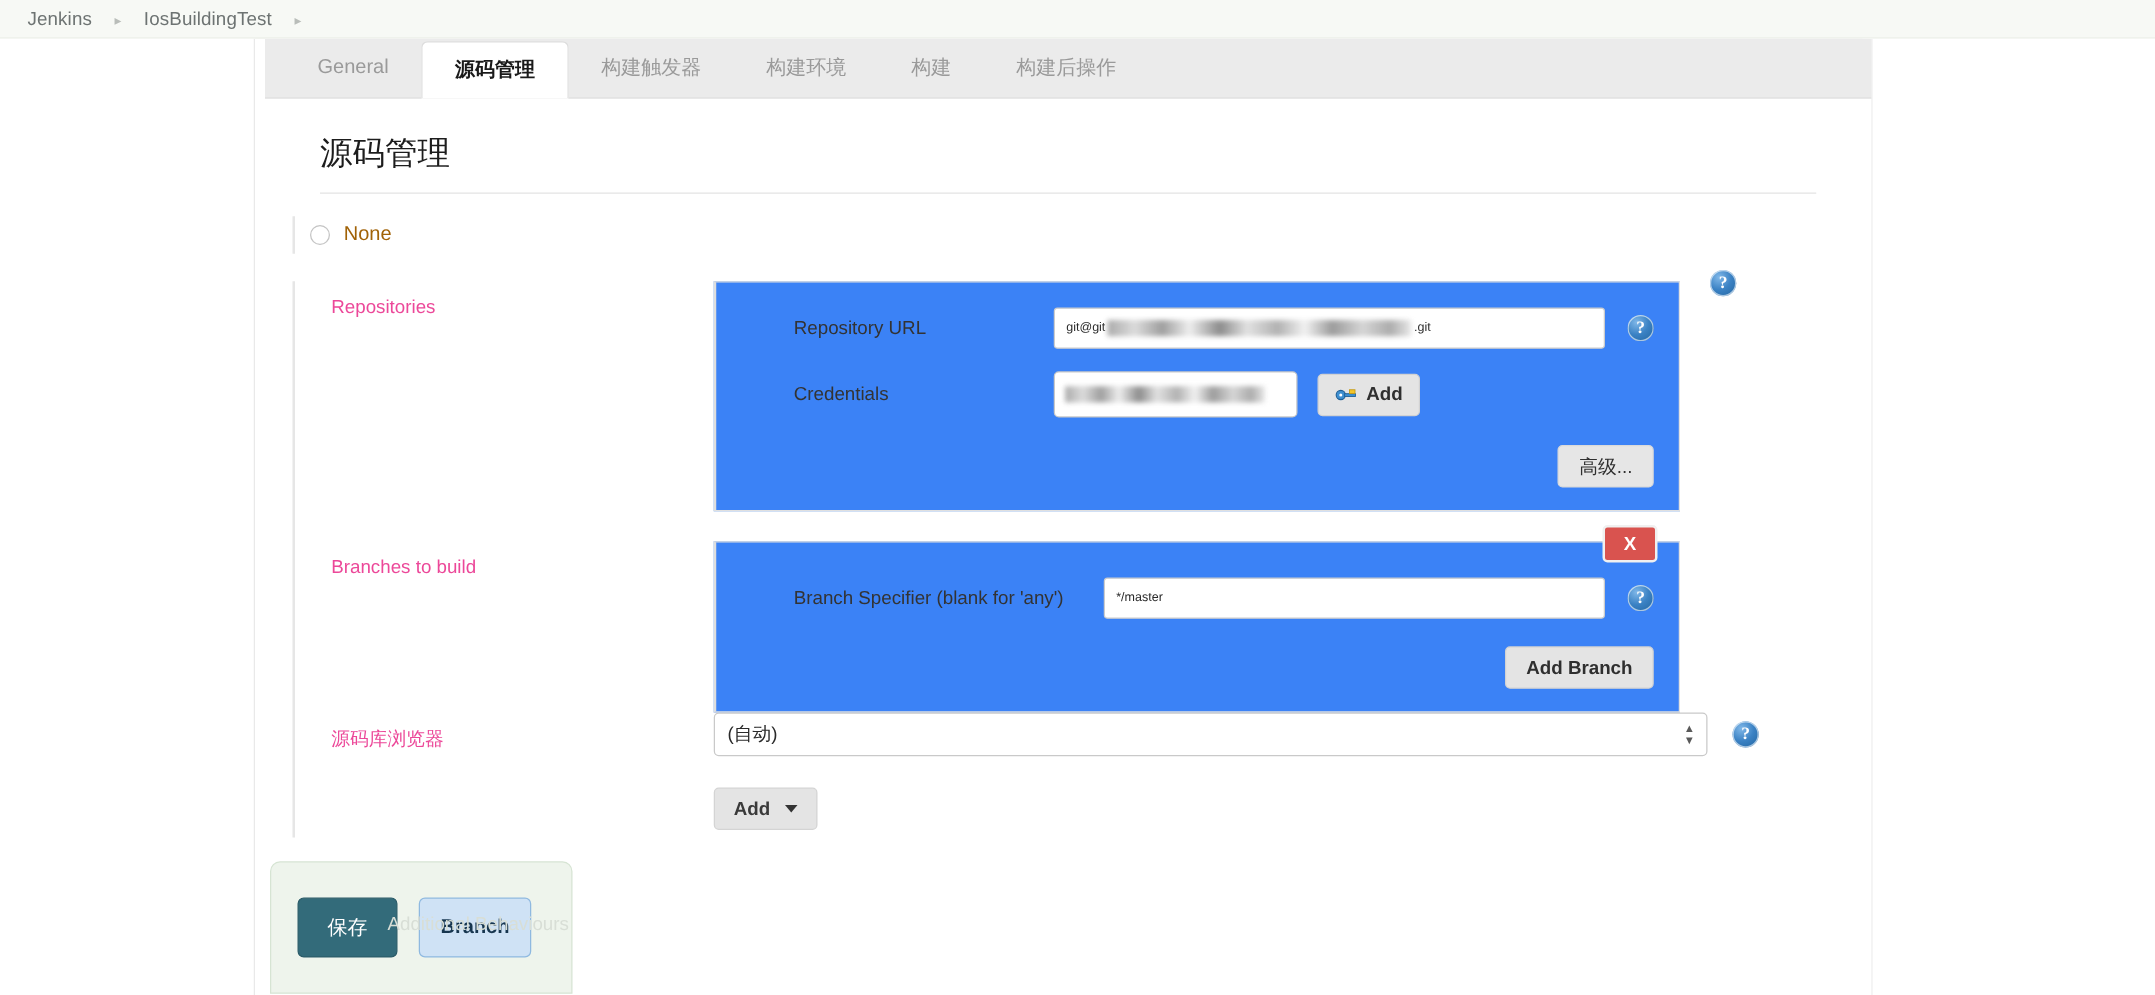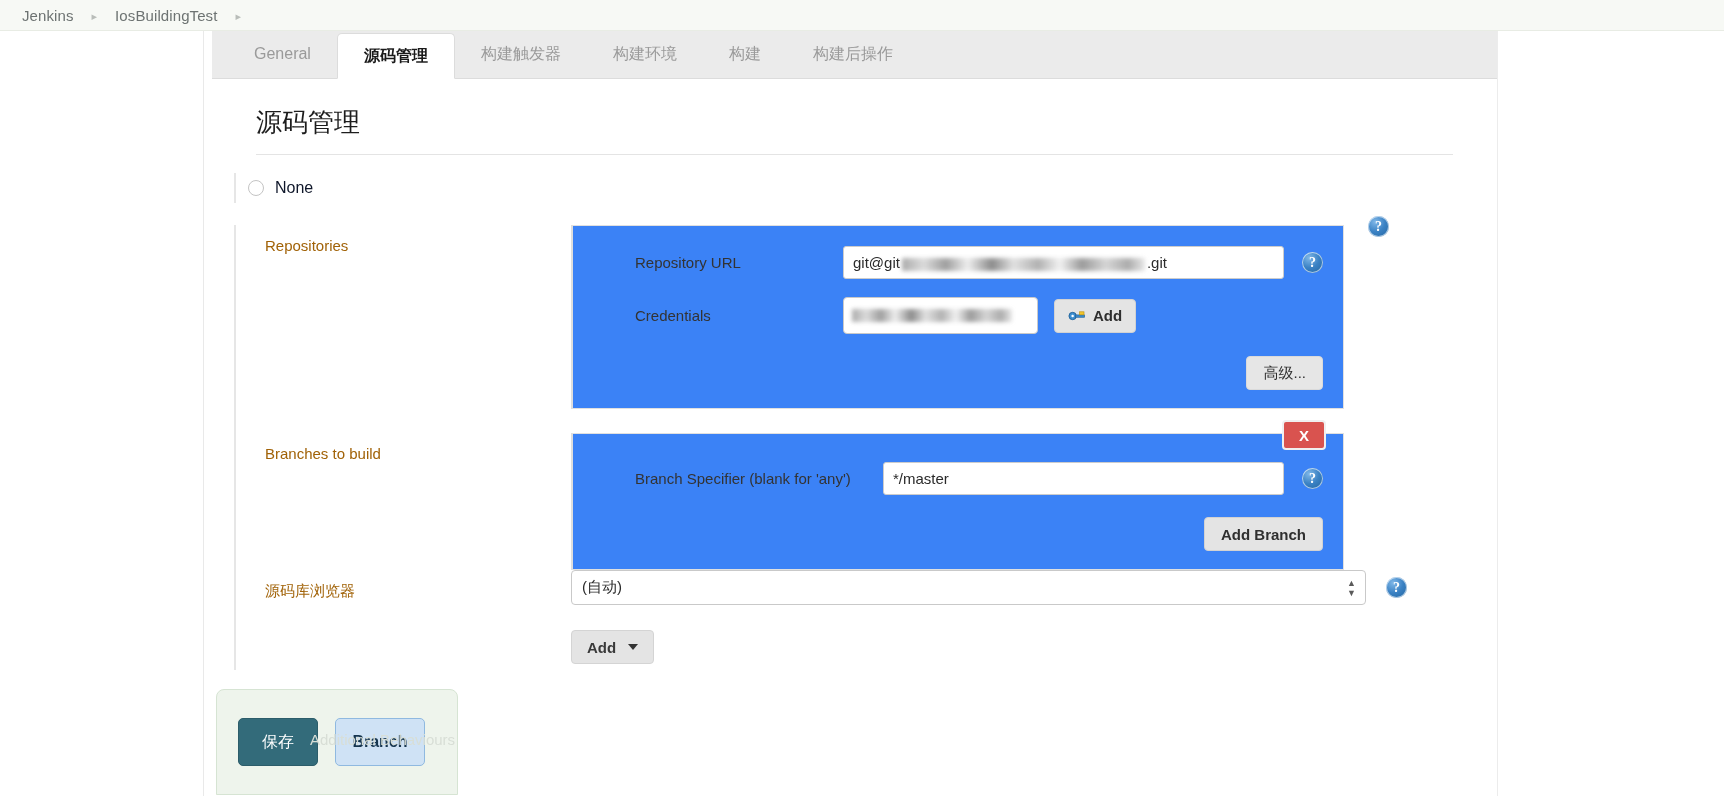--- a/index.html
+++ b/index.html
@@ -154,41 +154,41 @@
   .radio.checked::after {
     content: "";
     position: absolute;
     left: 5px; top: 5px;
     width: 4px; height: 4px;
     border-radius: 50%;
     background: #fff;
   }
   .radio-label {
     font-size: 16px;
-    color: #0f172a;
+    color: #a16207;
   }
 
   
   .git-block {
     margin-top: 18px;
     margin-left: 22px;
     border-left: 2px solid #e6e6e6;
     padding-left: 0;
   }
   .form-row {
     display: flex;
     align-items: flex-start;
     position: relative;
     min-height: 40px;
   }
   .row-label {
     width: 335px;
     flex: none;
     font-size: 15px;
-    color: #a16207;
+    color: #ec4899;
     padding: 12px 0 0 29px;
   }
   .row-field {
     flex: 1;
     position: relative;
   }
 
   
   .inner-card {
     background: #3b82f6;
@@ -216,21 +216,21 @@
   }
   .sub-label.wide {
     width: 290px;
   }
 
   .text-input {
     height: 33px;
     background: #ffffff;
     border: 1px solid #cccccc;
     border-radius: 3px;
-    font-size: 15px;
+    font-size: 10px;
     color: #2a2a2a;
     padding: 0 9px;
     line-height: 31px;
     font-family: "Liberation Sans", sans-serif;
     outline: none;
   }
   .input-url { width: 553px; }
   .input-branch { width: 425px; }
 
   

